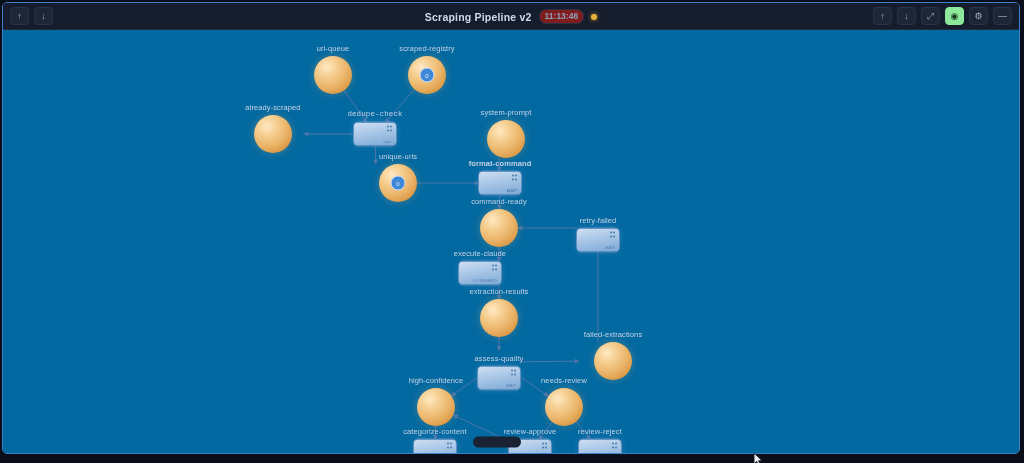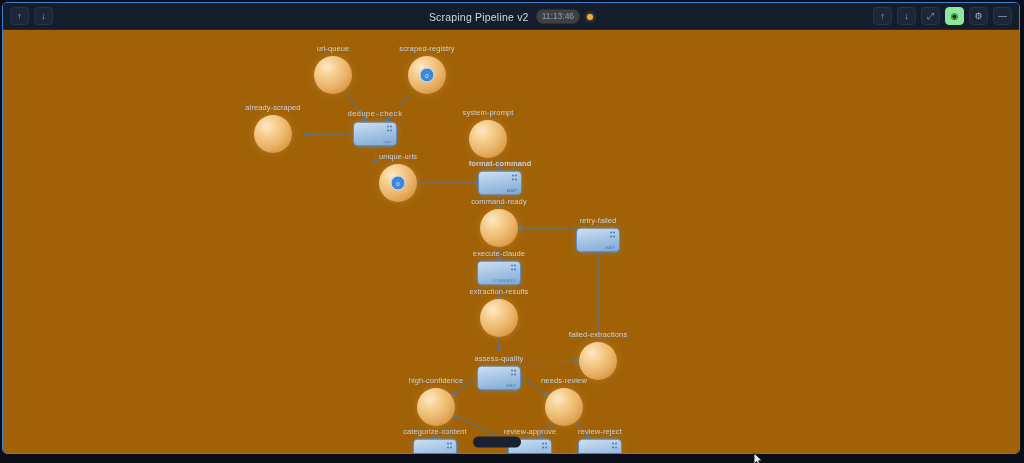--- a/index.html
+++ b/index.html
@@ -63,50 +63,51 @@
   }
   #title-center {
     position: absolute;
     left: 0; right: 0; top: 0;
     height: 27px;
     display: flex;
     align-items: center;
     justify-content: center;
     gap: 7px;
     pointer-events: none;
+    font-weight: bold;
   }
   #title-text {
     color: #cfd9e8;
     font-size: 10.5px;
     letter-spacing: .2px;
   }
   #title-time {
     color: #8fa0b8;
     font-size: 8.5px;
-    background: #404040;
+    background: #7f1d1d;
     border: 1px solid #27324a;
     border-radius: 7px;
     padding: 1px 5px;
     line-height: 1.2;
   }
   #title-dot {
     width: 6px;
     height: 6px;
     border-radius: 50%;
     background: #e8b23c;
     box-shadow: 0 0 4px rgba(232,178,60,.8);
   }
   
   #canvas {
     position: absolute;
     left: 0;
     top: 27px;
     width: 1018px;
     height: 423px;
-    background: #a16207;
+    background: #0369a1;
     overflow: hidden;
   }
   #edges {
     position: absolute;
     left: 0; top: 0;
     width: 1018px;
     height: 423px;
   }
   .node {
     position: absolute;
@@ -304,21 +305,21 @@
             <div class="box-kind">MAP</div>
           </div>
           <div class="node-label">dedupe-check</div>
         </div>
         <div class="node sphere" style="left: 395px; top: 153px;">
           <div class="node-body">
             <div class="badge">0</div>
           </div>
           <div class="node-label">unique-urls</div>
         </div>
-        <div class="node sphere" style="left: 485px; top: 109px; text-align: center;">
+        <div class="node sphere" style="left: 503px; top: 109px; text-align: center;">
           <div class="node-body"></div>
           <div class="node-label">system-prompt</div>
         </div>
         <div class="node box" style="left: 497px; top: 153px; font-weight: bold;">
           <div class="node-body">
             <div class="box-dots">
               <i></i>
               <i></i>
               <i></i>
               <i></i>
@@ -336,21 +337,21 @@
             <div class="box-dots">
               <i></i>
               <i></i>
               <i></i>
               <i></i>
             </div>
             <div class="box-kind">MAP</div>
           </div>
           <div class="node-label">retry-failed</div>
         </div>
-        <div class="node box" style="left: 496px; top: 243px; border-radius: 9px;">
+        <div class="node box" style="left: 477px; top: 243px; border-radius: 9px;">
           <div class="node-body">
             <div class="box-dots">
               <i></i>
               <i></i>
               <i></i>
               <i></i>
             </div>
             <div class="box-kind">COMMAND</div>
           </div>
           <div class="node-label">execute-claude</div>
@@ -364,21 +365,21 @@
             <div class="box-dots">
               <i></i>
               <i></i>
               <i></i>
               <i></i>
             </div>
             <div class="box-kind">MAP</div>
           </div>
           <div class="node-label">assess-quality</div>
         </div>
-        <div class="node sphere" style="left: 595px; top: 331px;">
+        <div class="node sphere" style="left: 610px; top: 331px;">
           <div class="node-body"></div>
           <div class="node-label">failed-extractions</div>
         </div>
         <div class="node sphere" style="left: 433px; top: 377px;">
           <div class="node-body"></div>
           <div class="node-label">high-confidence</div>
         </div>
         <div class="node sphere" style="left: 561px; top: 377px;">
           <div class="node-body"></div>
           <div class="node-label">needs-review</div>

